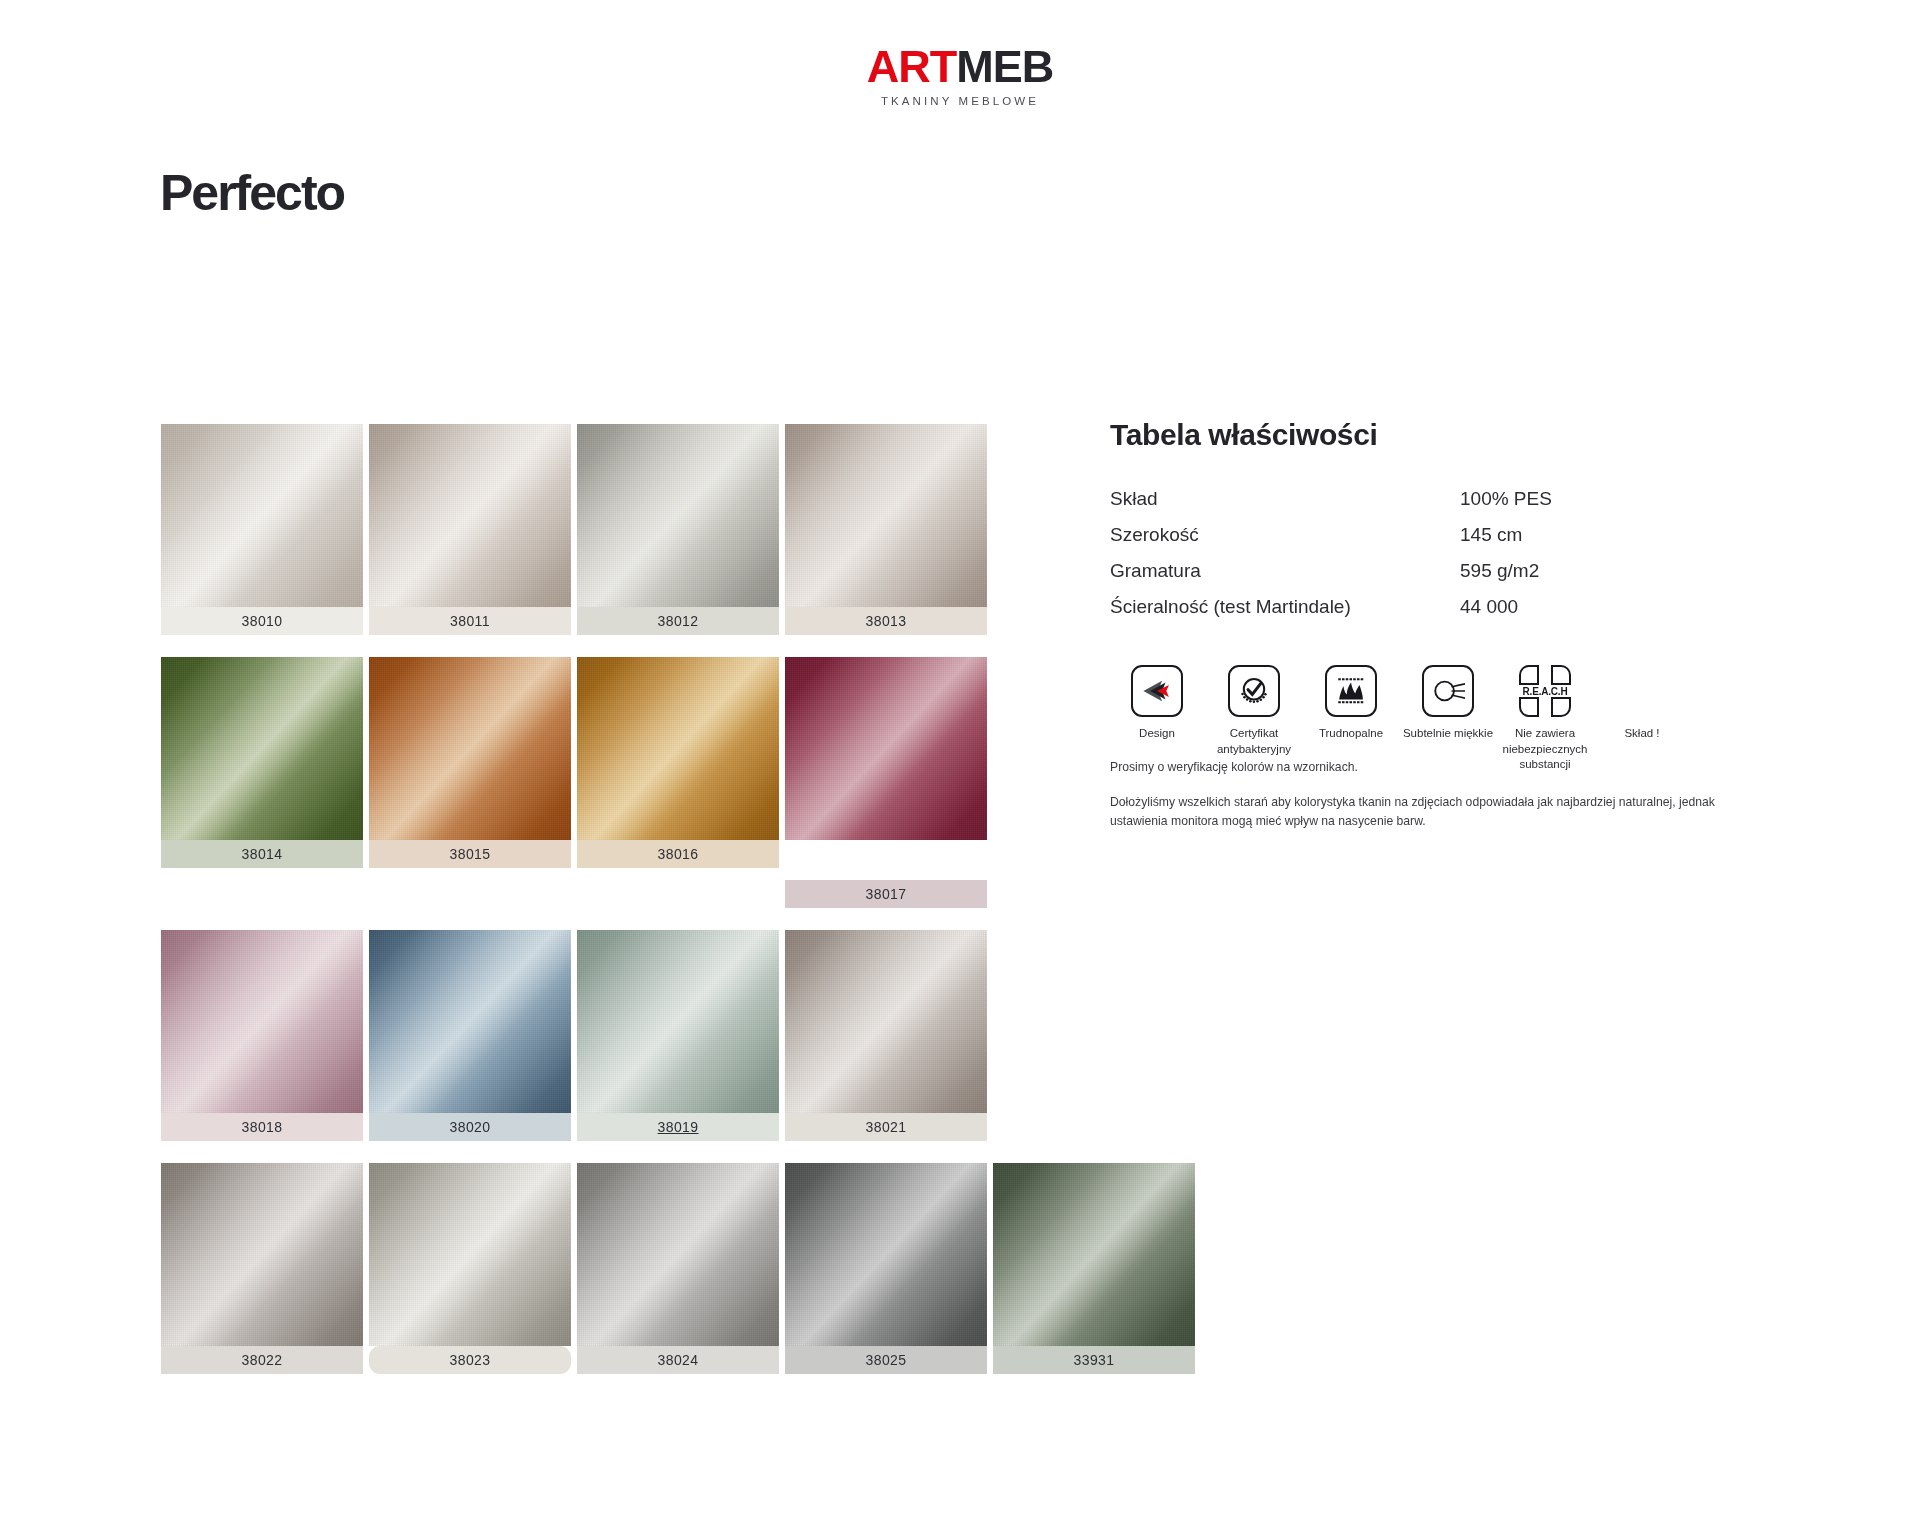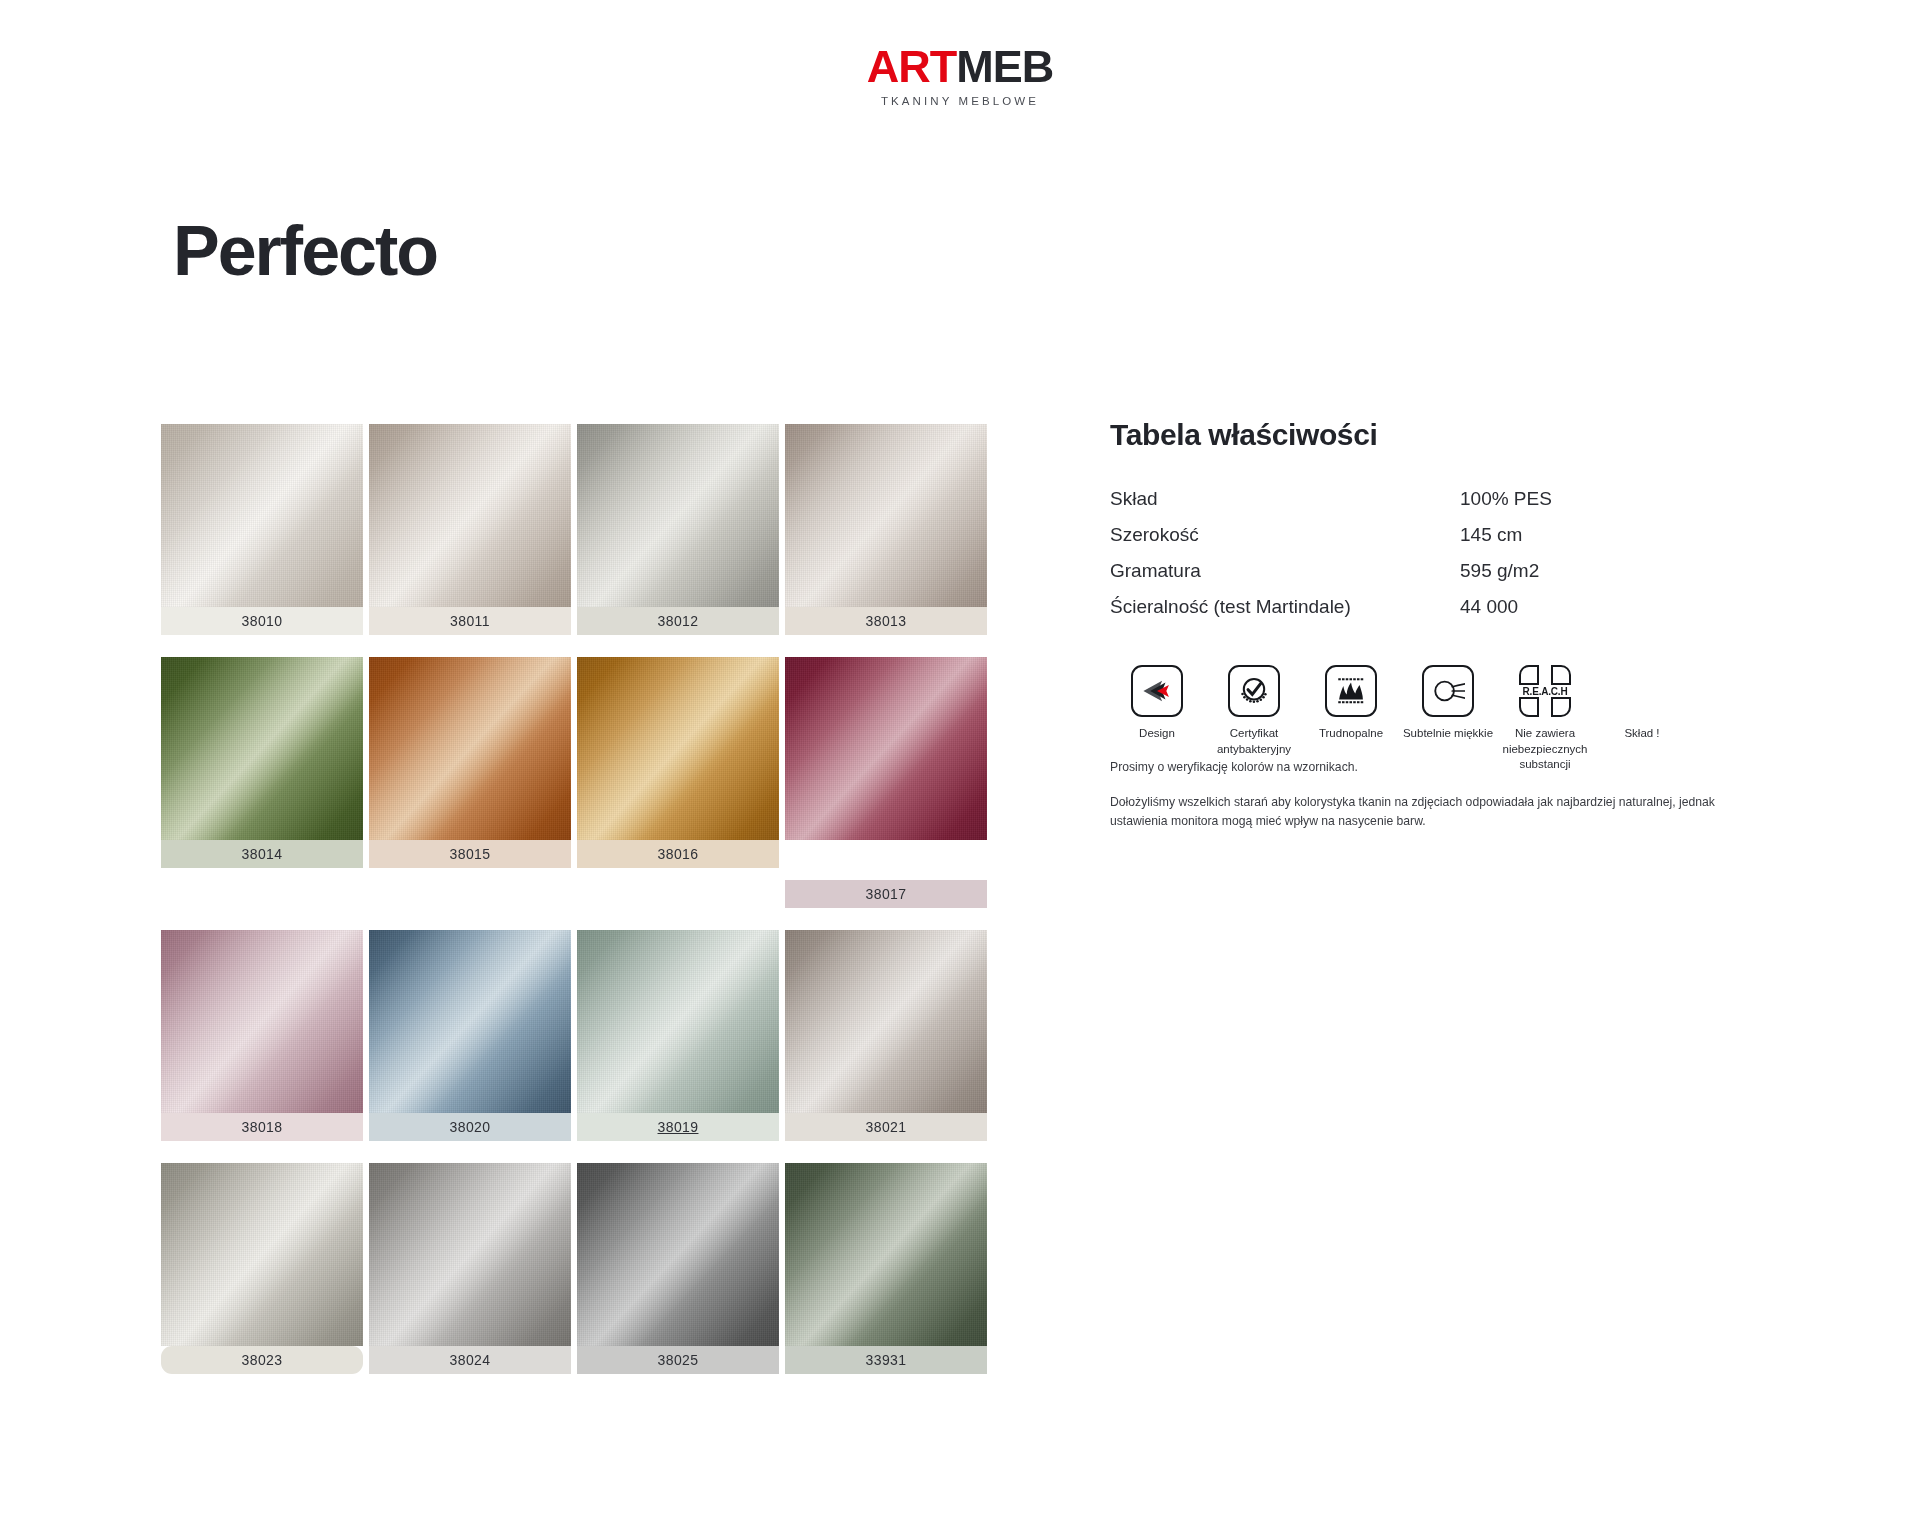--- a/index.html
+++ b/index.html
@@ -37,28 +37,27 @@
     margin-top: 6px;
     font-size: 11.5px;
     letter-spacing: 3.1px;
     color: #4a4d54;
     font-weight: 400;
   }
 
   
   .page-title {
     position: absolute;
-    left: 173px;
+    left: 160px;
     top: 168px;
-    font-size: 70px;
+    font-size: 50px;
     font-weight: 700;
     letter-spacing: -2px;
     color: #24262c;
     line-height: 1;
-    margin-top: 48px;
   }
 
   
   .grid {
     position: absolute;
     left: 161px;
     top: 424px;
     width: 940px;
   }
   .grid-row {
@@ -274,20 +273,24 @@
       <div class="swatch">
         <div class="swatch-img" style="background: linear-gradient(133deg, rgb(126, 146, 135) 0%, rgb(166, 183, 173) 30%, rgb(205, 216, 207) 50%, rgb(166, 183, 173) 66%, rgb(126, 146, 135) 100%);"></div>
         <div class="swatch-label" style="background: rgb(221, 227, 220); text-decoration: underline;">38019</div>
       </div>
       <div class="swatch">
         <div class="swatch-img" style="background: linear-gradient(133deg, rgb(139, 128, 120) 0%, rgb(182, 172, 164) 30%, rgb(217, 210, 203) 50%, rgb(182, 172, 164) 66%, rgb(139, 128, 120) 100%);"></div>
         <div class="swatch-label" style="background: rgb(226, 222, 216);">38021</div>
       </div>
     </div>
     <div class="grid-row">
+      <div class="swatch">
+        <div class="swatch-img" style="background: linear-gradient(133deg, rgb(127, 120, 113) 0%, rgb(171, 164, 158) 30%, rgb(207, 201, 196) 50%, rgb(171, 164, 158) 66%, rgb(127, 120, 113) 100%);"></div>
+        <div class="swatch-label" style="background: rgb(221, 217, 212);">38022</div>
+      </div>
       <div class="swatch">
         <div class="swatch-img" style="background: linear-gradient(133deg, rgb(141, 139, 129) 0%, rgb(184, 181, 171) 30%, rgb(224, 222, 213) 50%, rgb(184, 181, 171) 66%, rgb(141, 139, 129) 100%);"></div>
         <div class="swatch-label" style="background: rgb(228, 226, 218); border-radius: 11px;">38023</div>
       </div>
       <div class="swatch">
         <div class="swatch-img" style="background: linear-gradient(133deg, rgb(117, 115, 111) 0%, rgb(159, 157, 154) 30%, rgb(199, 197, 194) 50%, rgb(159, 157, 154) 66%, rgb(117, 115, 111) 100%);"></div>
         <div class="swatch-label" style="background: rgb(220, 218, 215);">38024</div>
       </div>
       <div class="swatch">
         <div class="swatch-img" style="background: linear-gradient(133deg, rgb(74, 75, 75) 0%, rgb(111, 112, 112) 30%, rgb(156, 157, 157) 50%, rgb(111, 112, 112) 66%, rgb(74, 75, 75) 100%);"></div>

